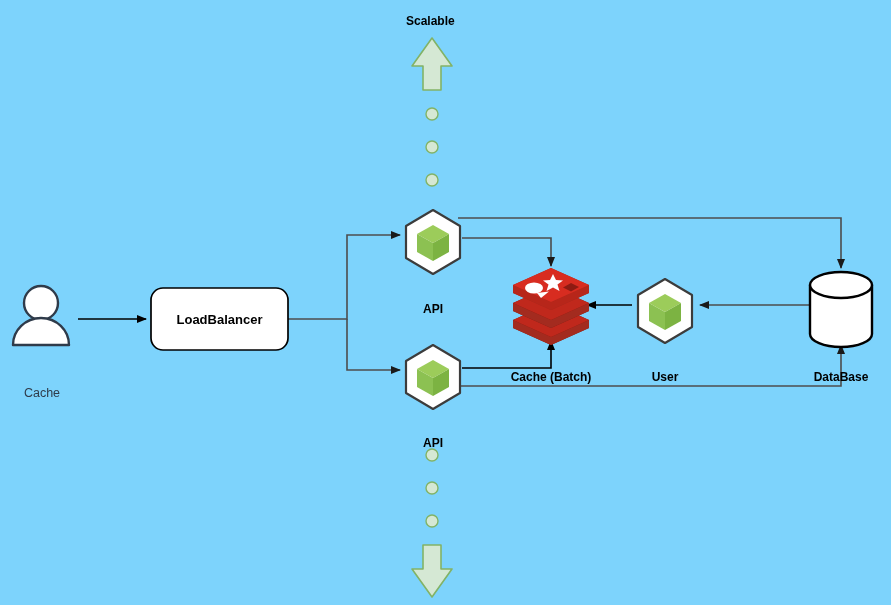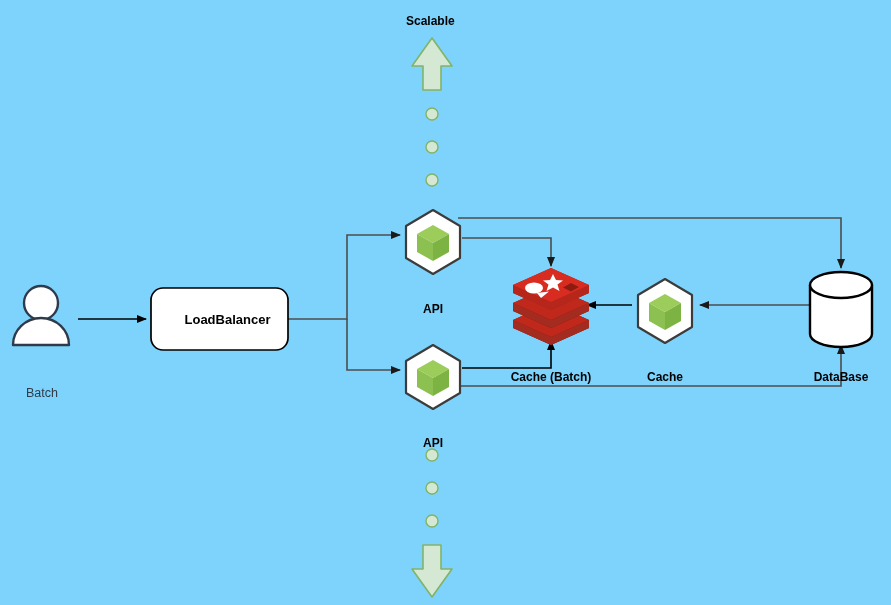--- a/index.html
+++ b/index.html
@@ -43,21 +43,20 @@
     font-size: 12.5px;
   }
   .lb-label {
     position: absolute;
     font-size: 13px;
     font-weight: bold;
     color: #000000;
     white-space: nowrap;
     text-align: center;
     font-family: "Liberation Sans", sans-serif;
-    margin-left: 8px;
   }
   .scalable-label {
     position: absolute;
     font-size: 12px;
     font-weight: bold;
     color: #000000;
     white-space: nowrap;
     font-family: "Liberation Sans", sans-serif;
   }
 </style>
@@ -185,27 +184,27 @@
     </g>
 
     <g>
       <path d="M810,285 L810,334 A31,13 0 0 0 872,334 L872,285 Z" fill="#ffffff" stroke="#000000" stroke-width="2.4" stroke-linejoin="round"></path>
       <ellipse cx="841" cy="285" rx="31" ry="13" fill="#ffffff" stroke="#000000" stroke-width="2.4"></ellipse>
     </g>
   </svg>
 
   <div class="scalable-label" style="left:406px; top:14px;">Scalable</div>
 
-  <div class="node-label soft" style="left:0px; top:358px; width:84px;">Batch</div>
+  <div class="node-label soft" style="left:0px; top:358px; width:84px;">Cache</div>
 
   <div class="lb-label" style="left:151px; top:312px; width:137px;">LoadBalancer</div>
 
   <div class="node-label" style="left:393px; top:274px; width:80px;">API</div>
 
   <div class="node-label" style="left:393px; top:408px; width:80px;">API</div>
 
   <div class="node-label" style="left:491px; top:342px; width:120px;">Cache (Batch)</div>
 
-  <div class="node-label" style="left:625px; top:342px; width:80px;">Cache</div>
+  <div class="node-label" style="left:625px; top:342px; width:80px;">User</div>
 
   <div class="node-label" style="left:791px; top:342px; width:100px;">DataBase</div>
 
 </div>
 
 </body></html>

